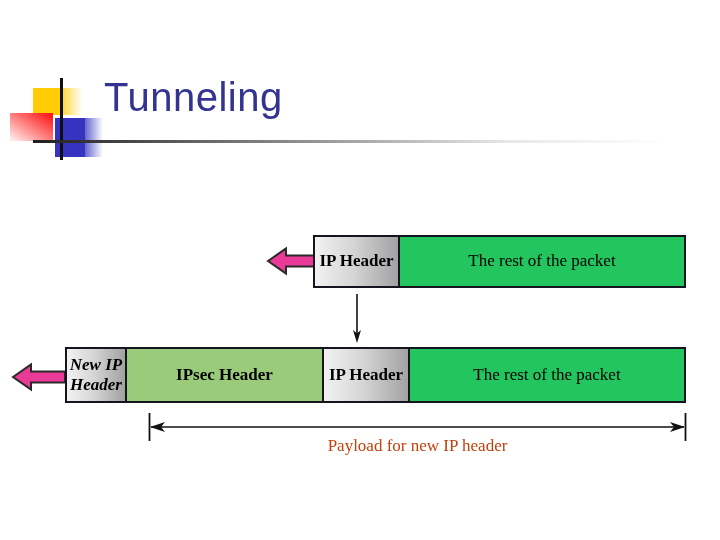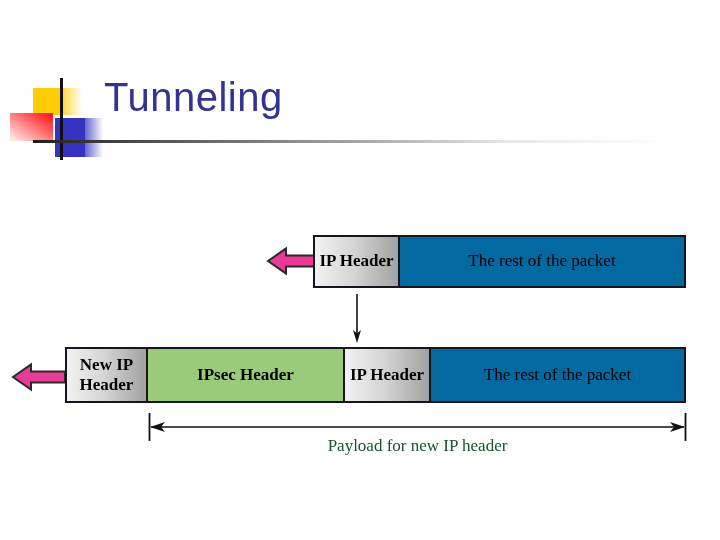--- a/index.html
+++ b/index.html
@@ -30,30 +30,30 @@
     border:2px solid #15151f;font-family:"Liberation Serif",serif;
   }
   .row-top{left:313px;top:235px;width:373px;height:53px;}
   .row-bottom{left:65px;top:347px;width:621px;height:56px;}
   .pbox{
     display:flex;align-items:center;justify-content:center;text-align:center;
     font-size:17px;color:#000;box-sizing:border-box;line-height:1.2;
   }
   .pbox.sep{border-right:2px solid #15151f;}
   .box-gray{background:linear-gradient(to right,#f2f2f2,#d6d6d6 45%,#a2a2a2);font-weight:bold;}
-  .box-blue{background:#0369a1;flex:1;}
+  .box-blue{background:#22c55e;flex:1;}
   .box-green{background:#99cb7b;font-weight:bold;}
   .w-ip1{width:85px;}
-  .w-new{width:81px;}
+  .w-new{width:60px;font-style:italic;}
   .w-ipsec{width:197px;}
   .w-ip2{width:86px;}
   .arrow{position:absolute;}
   .payload-label{
     position:absolute;left:146px;top:436px;width:543px;text-align:center;
-    font-family:"Liberation Serif",serif;font-size:17px;color:#14532d;
+    font-family:"Liberation Serif",serif;font-size:17px;color:#c2410c;
   }
 </style>
 </head>
 <body>
 
 <div class="decor sq-yellow"></div>
 <div class="decor sq-yellow-fade"></div>
 <div class="decor sq-red"></div>
 <div class="decor sq-blue"></div>
 <div class="decor sq-blue-fade"></div>

